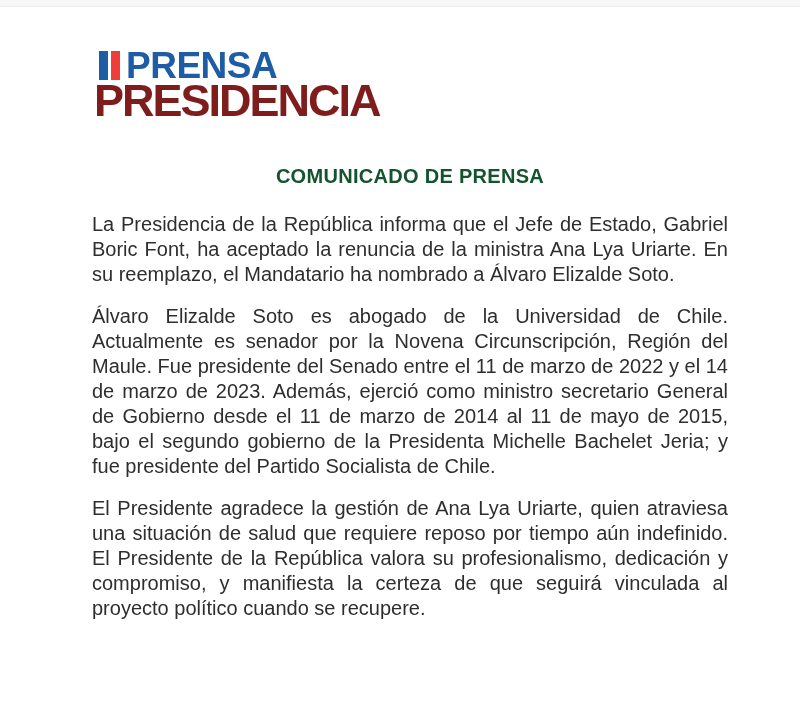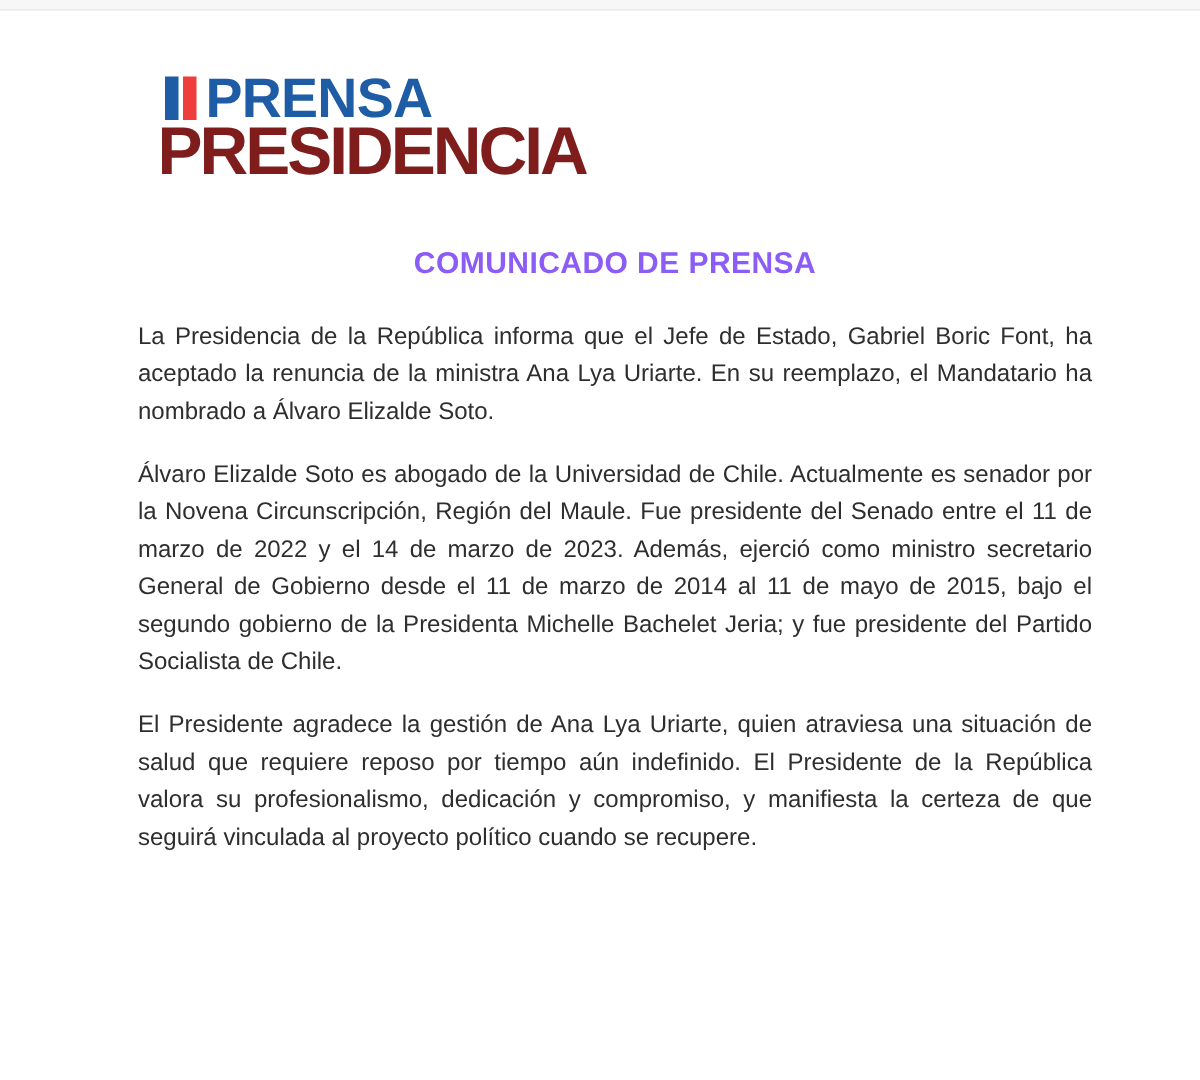--- a/index.html
+++ b/index.html
@@ -18,21 +18,21 @@
   .top-band {
     height: 6px;
     background: #f7f7f8;
     border-bottom: 1px solid #ececee;
   }
   .page {
     padding: 44px 72px 0 92px; 
   }
   
   .logo {
-    margin-left: 13px;
+    margin-left: 2px;
   }
   .logo-row1 {
     display: flex;
     align-items: flex-start;
     margin-left: 5px;
     height: 29px;
   }
   .bars {
     display: inline-flex;
     align-items: flex-start;
@@ -63,25 +63,25 @@
     color: #7f1d1d;
   }
   
   .doc-title {
     margin: 46px 0 24px 0;
     font-size: 20px;
     line-height: 24px;
     font-weight: bold;
     text-align: center;
     letter-spacing: 0.3px;
-    color: #8b5cf6;
+    color: #14532d;
   }
   .para {
     margin: 0 0 17px 0;
-    font-size: 16px;
+    font-size: 20px;
     line-height: 25px;
     text-align: justify;
     color: #2e2e2e;
   }
 </style>
 </head>
 <body>
 
 <div class="screen">
   <div class="top-band"></div>

